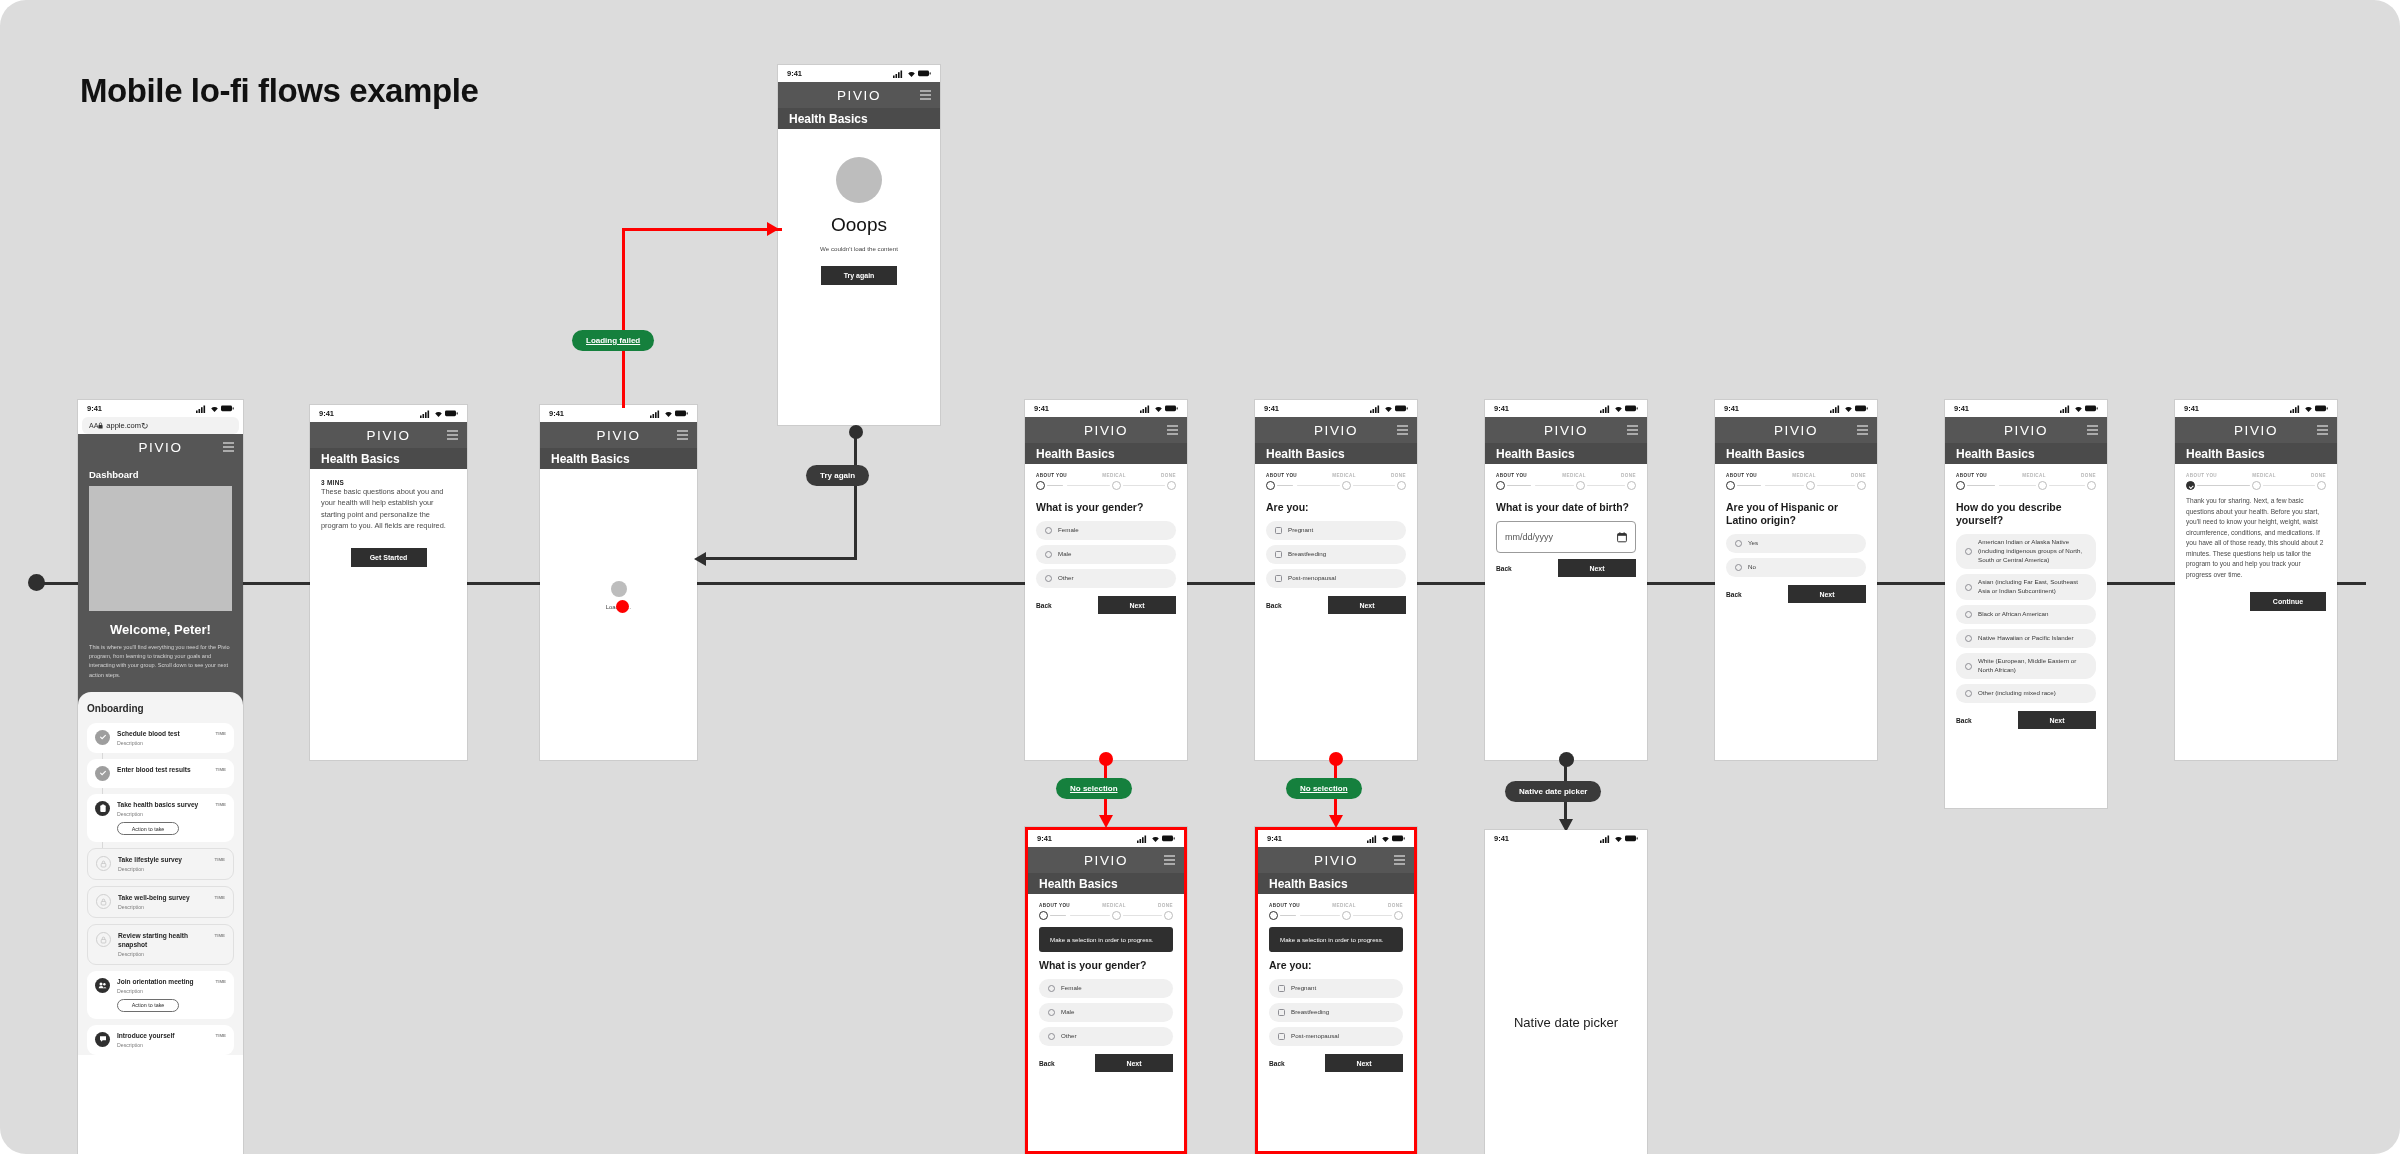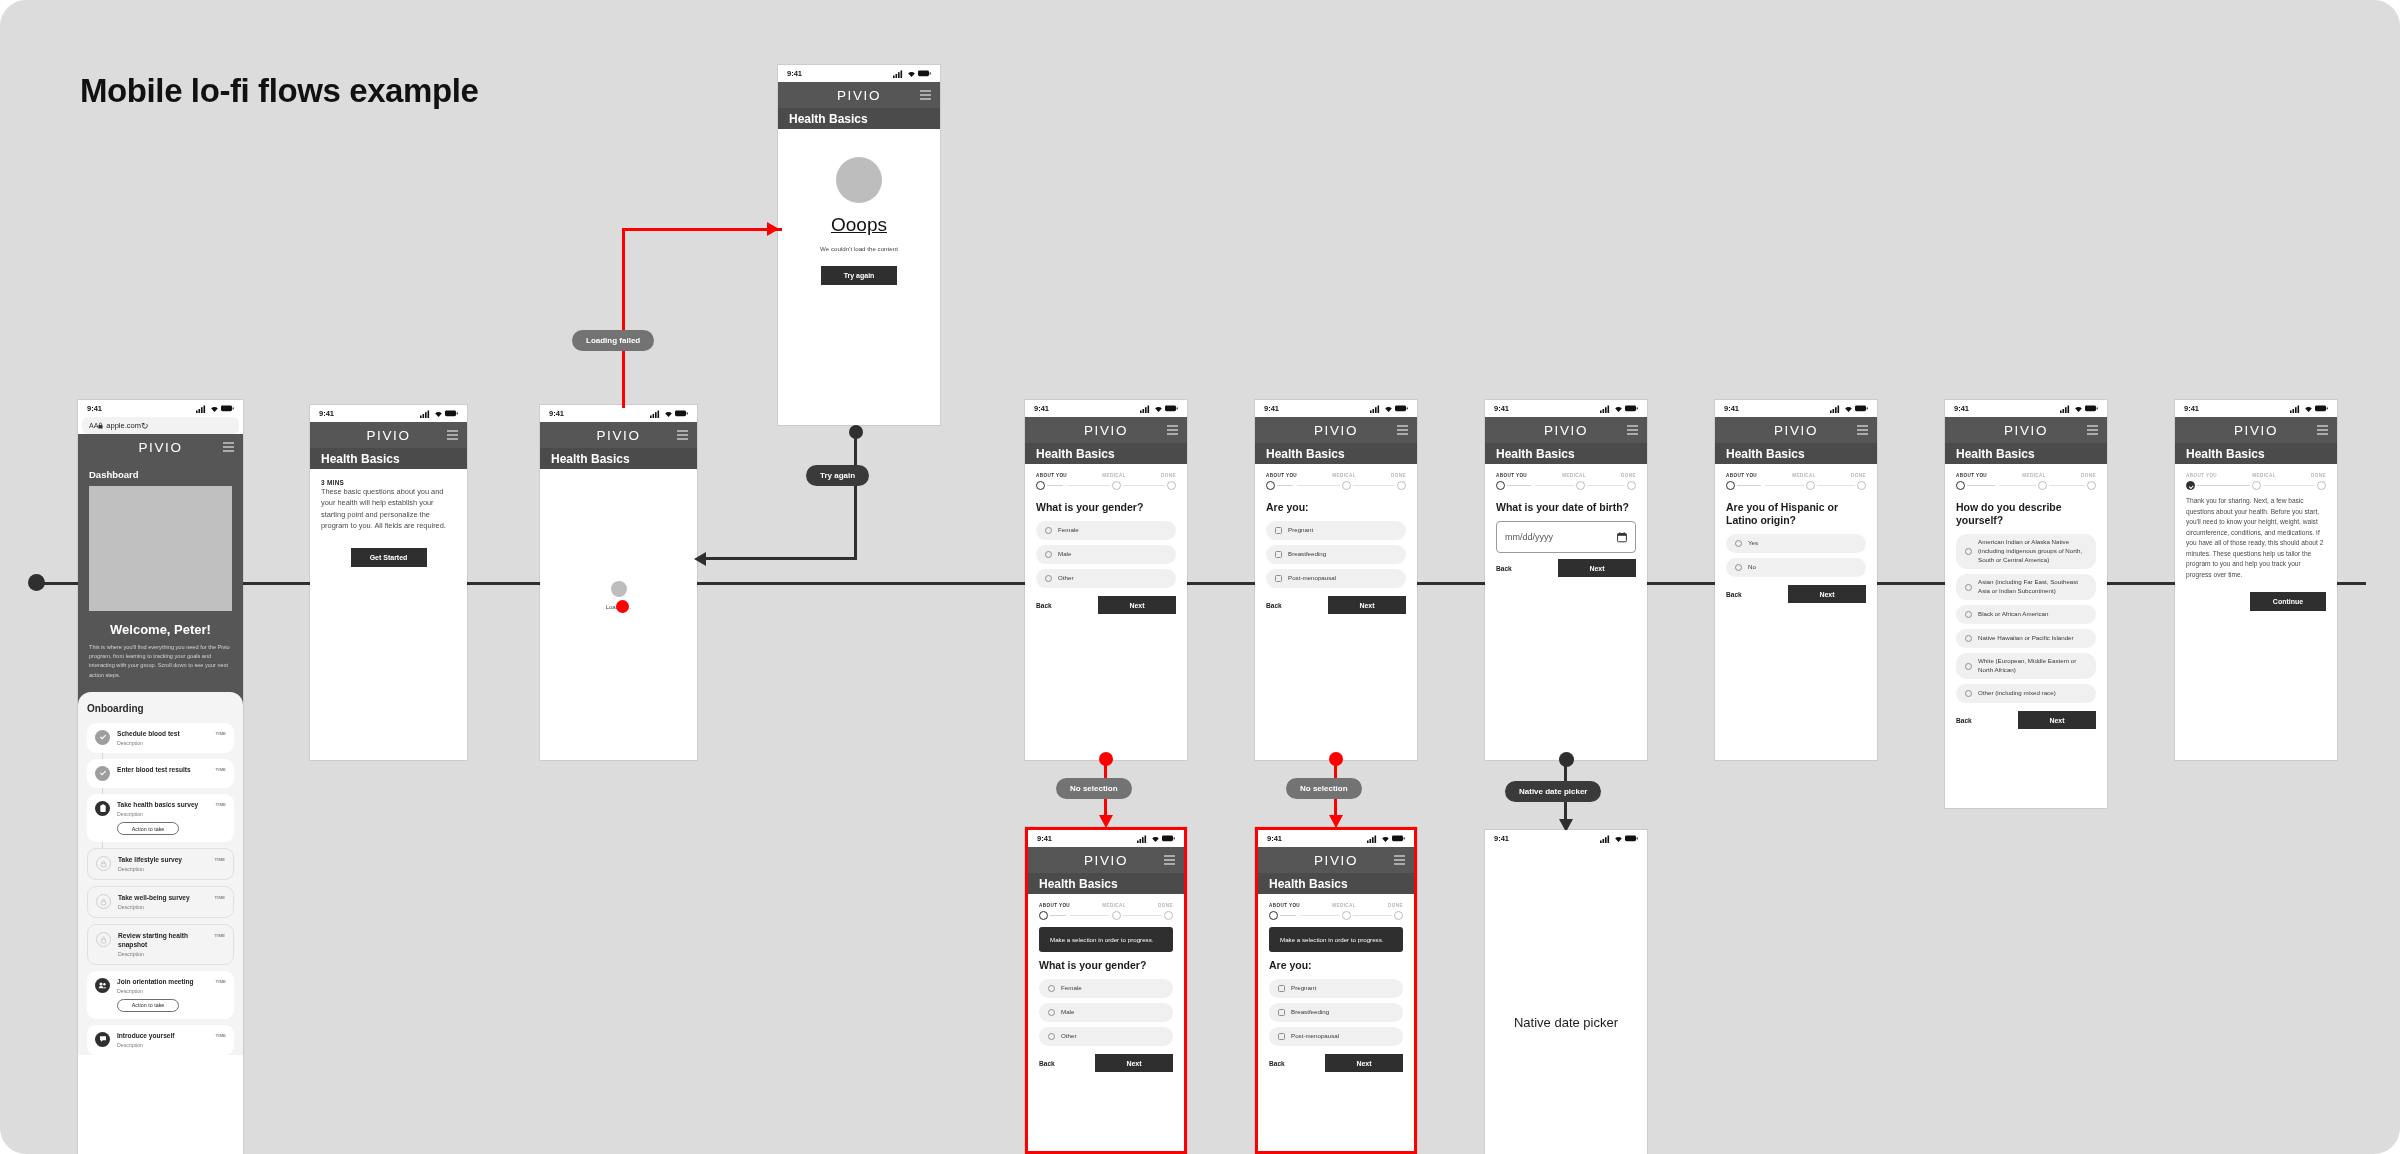--- a/index.html
+++ b/index.html
@@ -112,21 +112,21 @@
     padding:0 8px; margin-top:2px;
   }
   .date-ph { font-size:9px; color:#555; }
 
   
   .flabel {
     position:absolute; display:flex; align-items:center; justify-content:center;
     border-radius:14px; color:#fff; font-size:8px; font-weight:bold;
     height:21px; padding:0 14px; white-space:nowrap;
   }
-  .flabel.red { background:#737373; }
+  .flabel.red { background:#15803d;text-decoration:underline; }
   .flabel.dark { background:#3a3a3a; }
   .conn { position:absolute; }
   .conn.red { background:#ff0000; }
   .conn.dark { background:#2f2f2f; }
   .dotcap { position:absolute; border-radius:50%; }
   .dotcap.red { background:#ff0000; }
   .dotcap.dark { background:#2f2f2f; }
 
   
   .dash-body { background:#565656; padding:0 0 0 0; }
@@ -153,21 +153,21 @@
   .t-action {
     border:1px solid #6e6e6e; border-radius:9px; height:13px; width:62px;
     display:flex; align-items:center; justify-content:center;
     font-size:5.4px; color:#2b2b2b; margin-top:5px;
   }
   .t-connector { position:absolute; left:15px; bottom:-6px; width:1px; height:6px; background:#d8d8d8; }
 
   
   .center-col { display:flex; flex-direction:column; align-items:center; }
   .circle-gray { background:#bdbdbd; border-radius:50%; }
-  .oops-t { font-size:19px; color:#111; margin-top:11px;text-decoration:underline; }
+  .oops-t { font-size:19px; color:#111; margin-top:11px; }
   .oops-s { font-size:6.2px; color:#444; margin-top:9px; }
   .dark-btn { background:#2f2f2f; color:#fff; font-size:7px; font-weight:bold;
               display:flex; align-items:center; justify-content:center; }
   .loading-t { font-size:5.8px; color:#444; margin-top:7px; }
   .intro-mins { font-size:6.4px; font-weight:bold; color:#1b1b1b; letter-spacing:.3px; }
   .intro-p { font-size:7.4px; color:#4a4a4a; line-height:1.55; }
   .thanks-p { font-size:6.6px; color:#4a4a4a; line-height:1.6; }
   .ndp-label { font-size:13px; color:#1b1b1b; text-align:center; }
 </style>
 </head>

